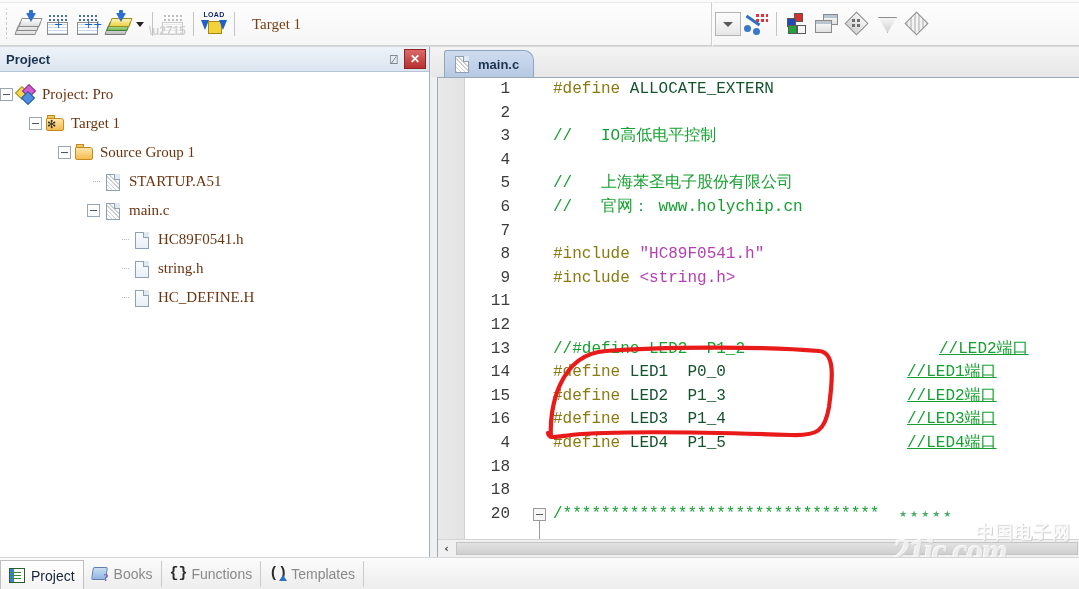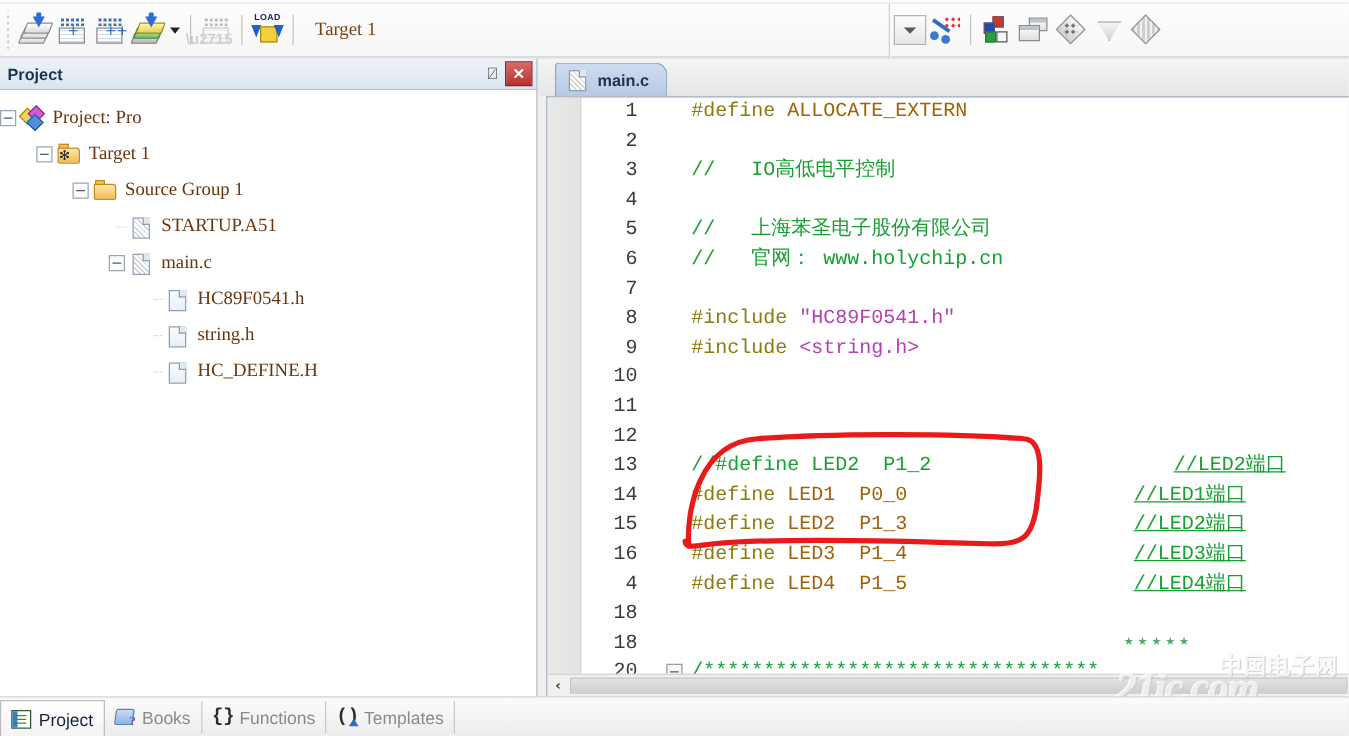--- a/index.html
+++ b/index.html
@@ -403,21 +403,21 @@
     content:""; position:absolute;left:5px;top:12px;width:1px;height:18px;
     background:#9a9a9a;
   }
   .ctext {
     position:absolute; left: 115px; top:0;
     white-space: pre;
   }
   .ccomment { color:#17a031; }
   .ckw      { color:#8a7a10; }
   .cstr     { color:#b33fb3; }
-  .cid      { color:#a16207;margin-top:14px; }
+  .cid      { color:#14532d;margin-top:14px; }
   .cmt-right {
     position:absolute; top:0;
     color:#17a031;
     white-space:pre;
     text-decoration:underline;
   }
   #hscroll {
     position:absolute; left:0; right:0; bottom:0; height:17px;
     background:#f0f0f0;
     border-top:1px solid #d4d4d4;
@@ -770,21 +770,20 @@
       <div id="code-scroll">
           <div class="cline"><span class="lnum">1</span><span class="ctext"><span class="ckw">#define </span><span class="cid">ALLOCATE_EXTERN</span></span></div>
           <div class="cline"><span class="lnum">2</span></div>
           <div class="cline"><span class="lnum">3</span><span class="ctext"><span class="ccomment">//   IO高低电平控制</span></span></div>
           <div class="cline"><span class="lnum">4</span></div>
           <div class="cline"><span class="lnum">5</span><span class="ctext"><span class="ccomment">//   上海苯圣电子股份有限公司</span></span></div>
           <div class="cline"><span class="lnum">6</span><span class="ctext"><span class="ccomment">//   官网： www.holychip.cn</span></span></div>
           <div class="cline"><span class="lnum">7</span></div>
           <div class="cline"><span class="lnum">8</span><span class="ctext"><span class="ckw">#include </span><span class="cstr">"HC89F0541.h"</span></span></div>
           <div class="cline"><span class="lnum">9</span><span class="ctext"><span class="ckw">#include </span><span class="cstr">&lt;string.h&gt;</span></span></div>
-          <div class="cline"><span class="lnum">10</span></div>
           <div class="cline"><span class="lnum">11</span></div>
           <div class="cline"><span class="lnum">12</span></div>
           <div class="cline"><span class="lnum">13</span><span class="ctext"><span class="ccomment">//#define LED2  P1_2</span></span><span class="cmt-right" style="left:501px">//LED2端口</span></div>
           <div class="cline"><span class="lnum">14</span><span class="ctext"><span class="ckw">#define </span><span class="cid">LED1  P0_0</span></span><span class="cmt-right" style="left:469px">//LED1端口</span></div>
           <div class="cline"><span class="lnum">15</span><span class="ctext"><span class="ckw">#define </span><span class="cid">LED2  P1_3</span></span><span class="cmt-right" style="left:469px">//LED2端口</span></div>
           <div class="cline"><span class="lnum">16</span><span class="ctext"><span class="ckw">#define </span><span class="cid">LED3  P1_4</span></span><span class="cmt-right" style="left:469px">//LED3端口</span></div>
           <div class="cline"><span class="lnum">4</span><span class="ctext"><span class="ckw">#define </span><span class="cid">LED4  P1_5</span></span><span class="cmt-right" style="left:469px">//LED4端口</span></div>
           <div class="cline"><span class="lnum">18</span></div>
           <div class="cline"><span class="lnum">18</span></div>
           <div class="cline"><span class="lnum">20</span><span class="fold"></span><span class="ctext"><span class="ccomment">/*********************************</span></span></div>

